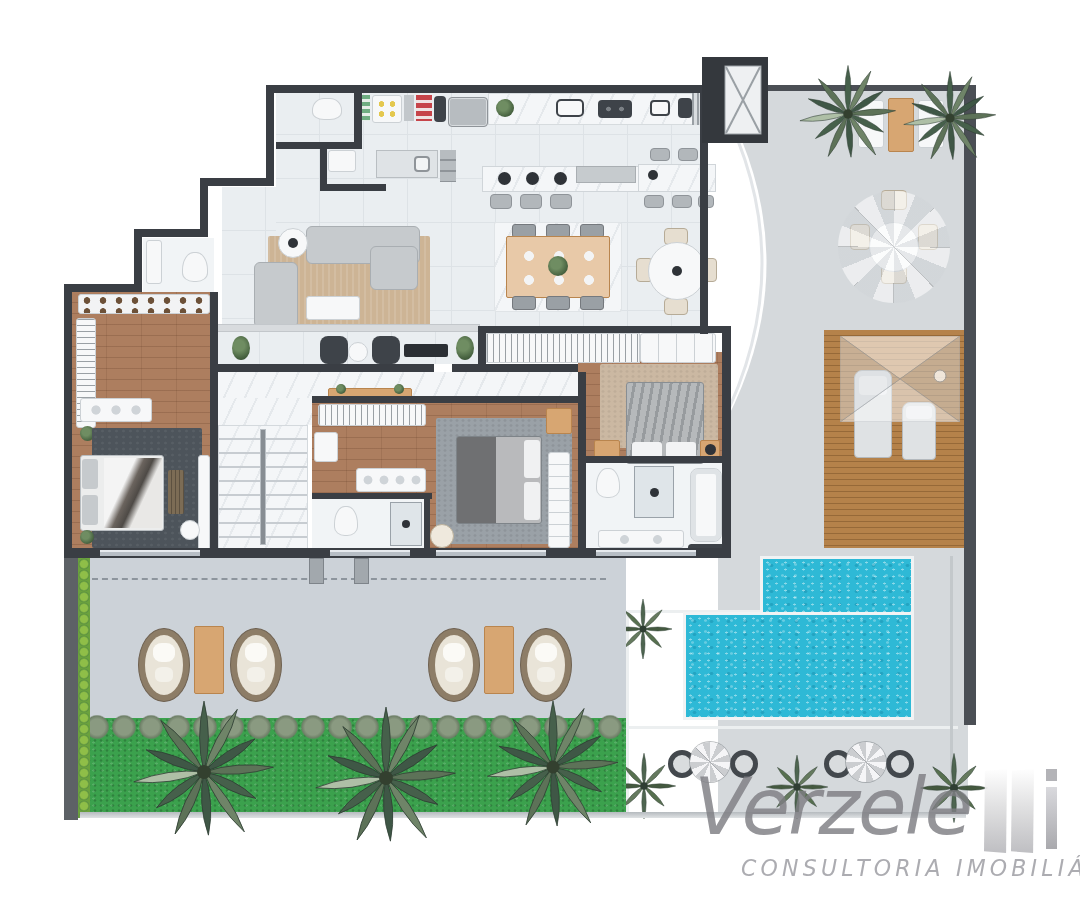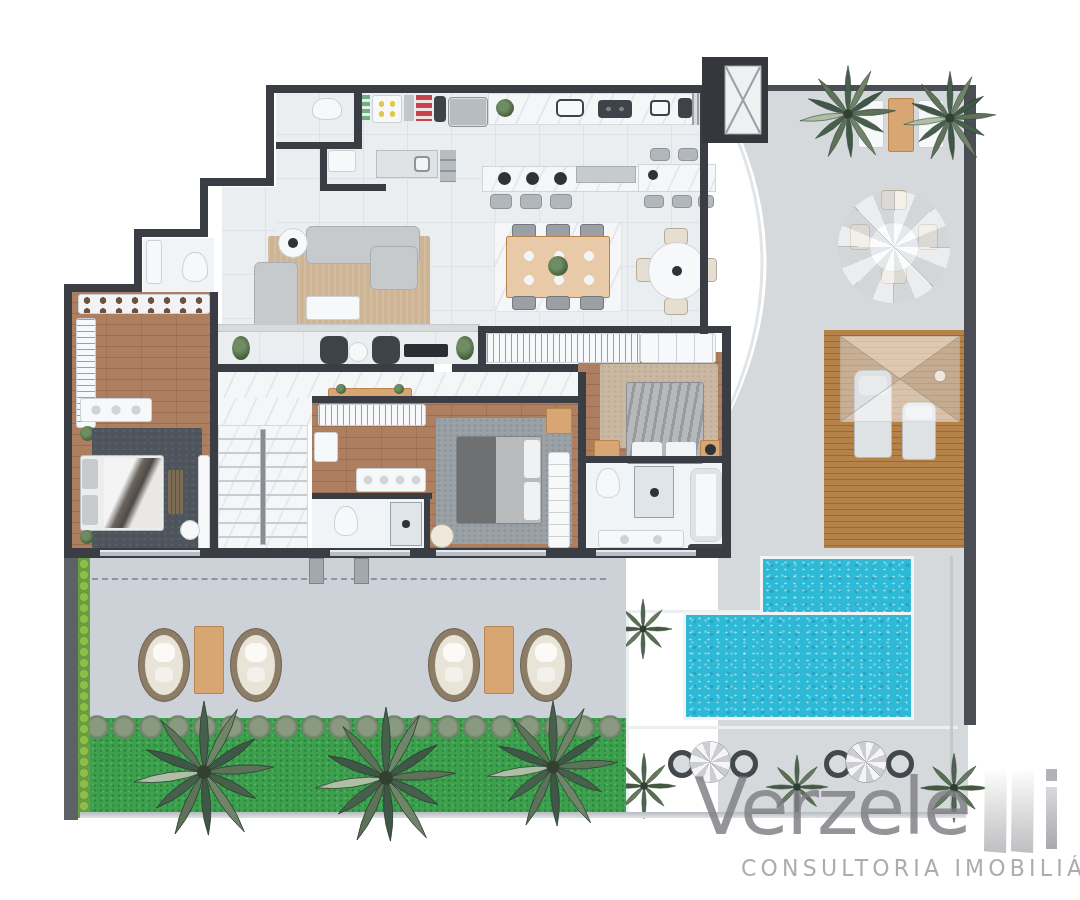--- a/index.html
+++ b/index.html
@@ -6,21 +6,21 @@
     --wall:#3a3e44; --wall-mid:#5d6166; --terrace:#d5d9dc; --terrace-cool:#ccd2d8;
     --tile:#eaeef1; --tile-line:#dde2e6; --marble:#f4f6f8;
     --wood:#ad7e5f; --wood-dark:#9c6e50; --deckwood:#b5824a; --deckwood-dark:#9c6c35;
     --pool:#2eb9d6; --grass:#3ba14d; --rug-dark:#4d545b; --rug-gray:#9aa1a7;
     --rug-beige:#cbb8a2; --rug-living:#cdb495; --sofa:#c6cacd; --dark-furn:#3e4349;
     --wood-furn:#d7a672; --white-furn:#f7f8f9; --red:#c6444a; --yellow:#e4c84e;
     --logo-gray:#97979b; --logo-light:#c5c5c9;
   }
   html,body{margin:0;padding:0;background:#fff;}
   #scene{position:relative;width:1080px;height:900px;background:#fff;overflow:hidden;
-         font-family:"DejaVu Sans","Liberation Sans",sans-serif;}
+         font-family:"DejaVu Sans","Liberation Sans",sans-serif;font-style:italic;}
   .abs{position:absolute;box-sizing:border-box;}
   .w{position:absolute;background:var(--wall);box-sizing:border-box;}
   .tile{background-color:var(--tile);
     background-image:repeating-linear-gradient(90deg,transparent 0 43px,var(--tile-line) 43px 44px),
                      repeating-linear-gradient(180deg,transparent 0 43px,var(--tile-line) 43px 44px);}
   .marble{background-color:var(--marble);
     background-image:repeating-linear-gradient(115deg,transparent 0 17px,rgba(190,198,205,.28) 17px 19px);}
   .whitefloor{background:#f1f4f6;}
   .wood{background-color:var(--wood);
     background-image:repeating-linear-gradient(180deg,transparent 0 10px,rgba(80,45,25,.20) 10px 11px),

